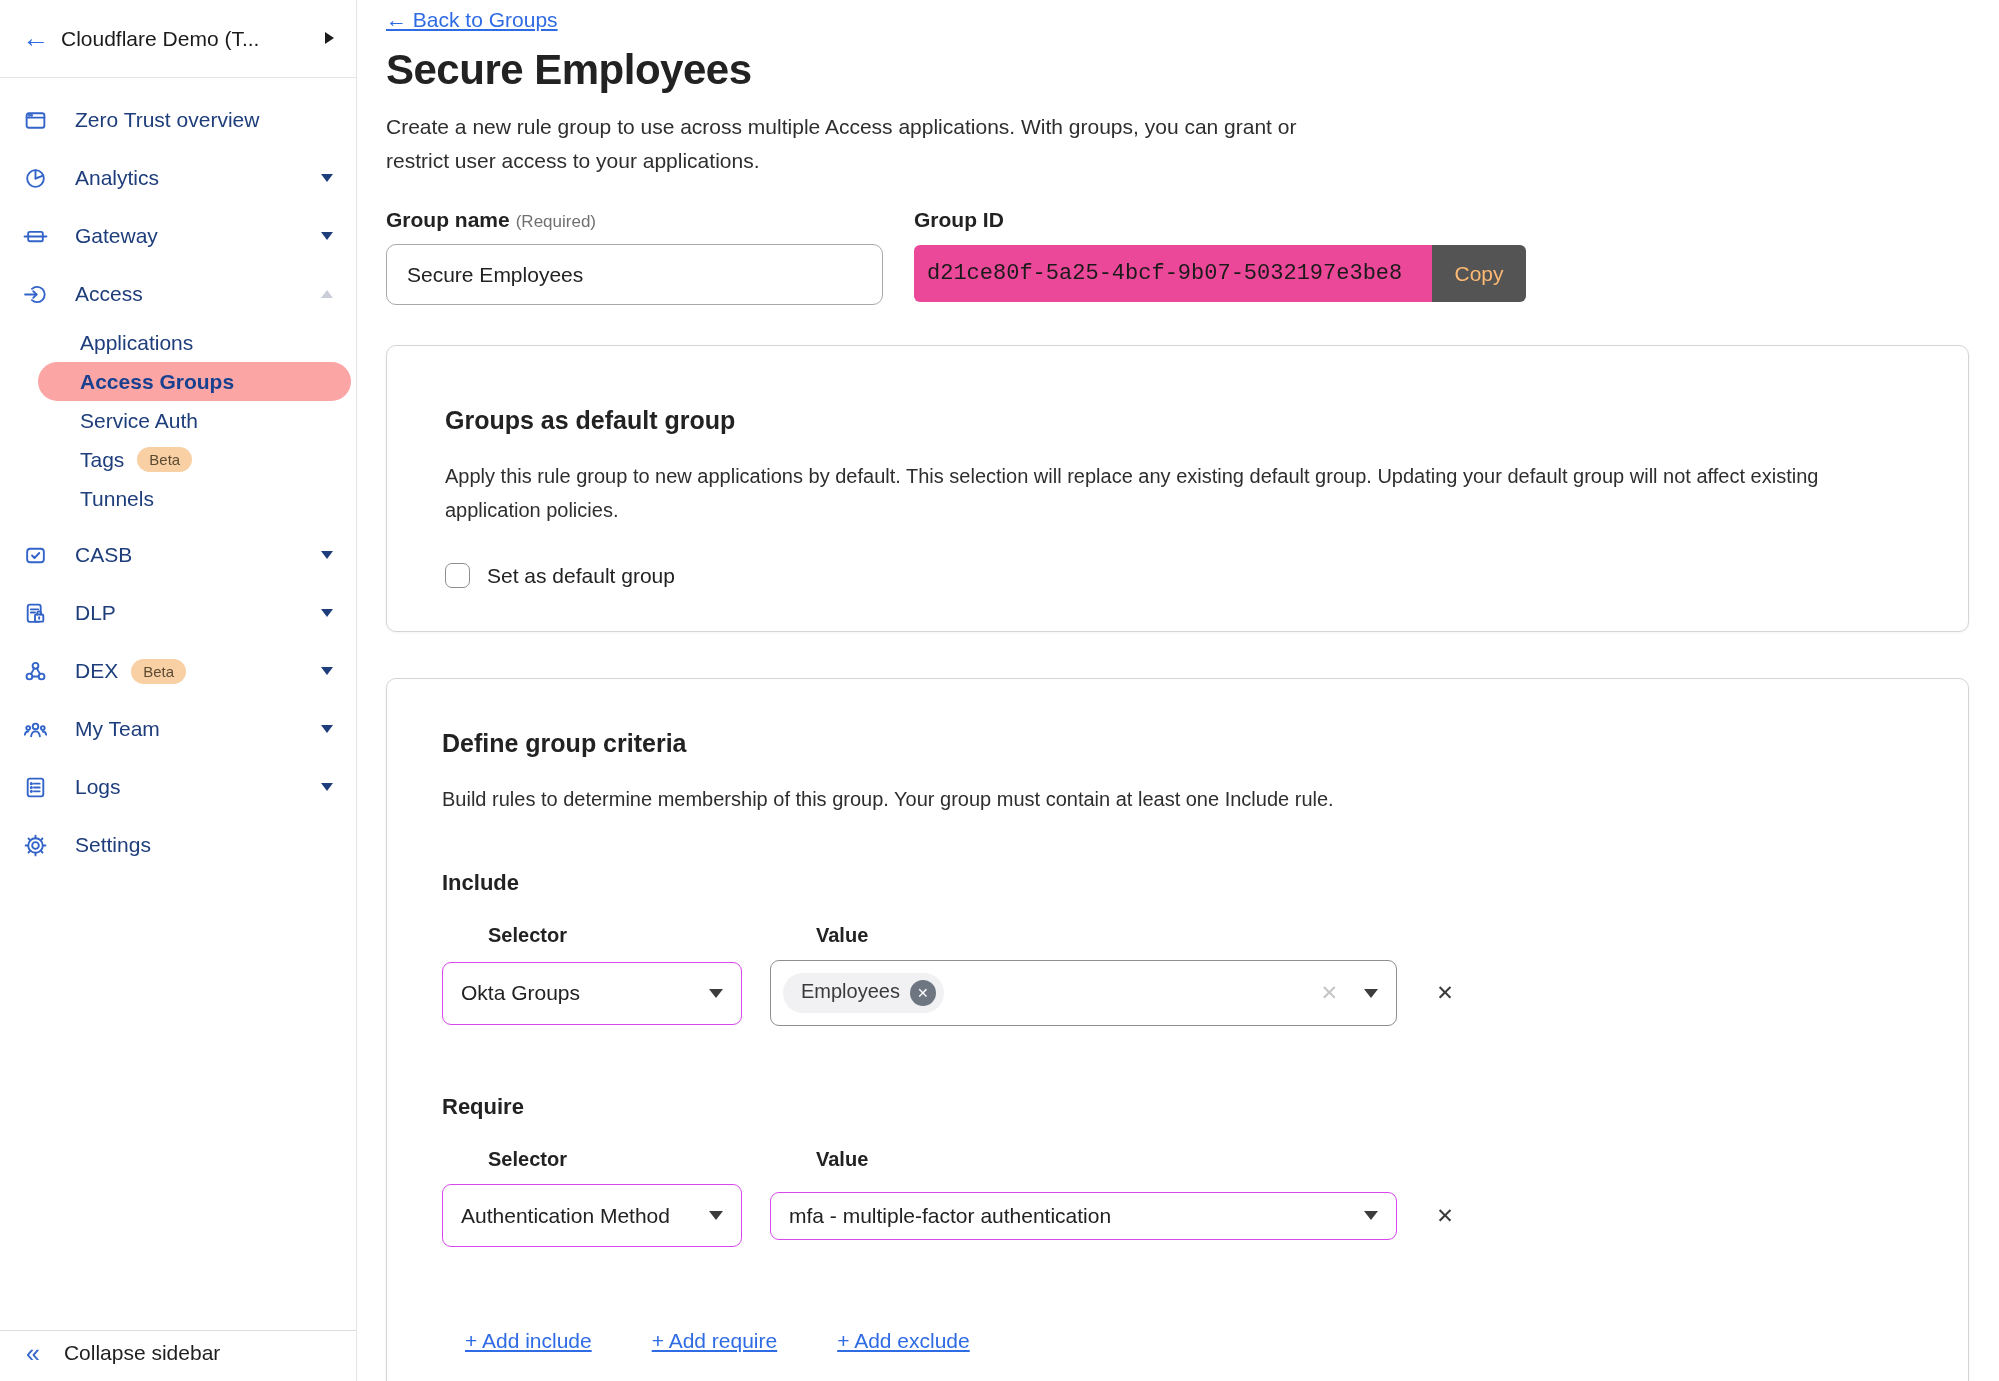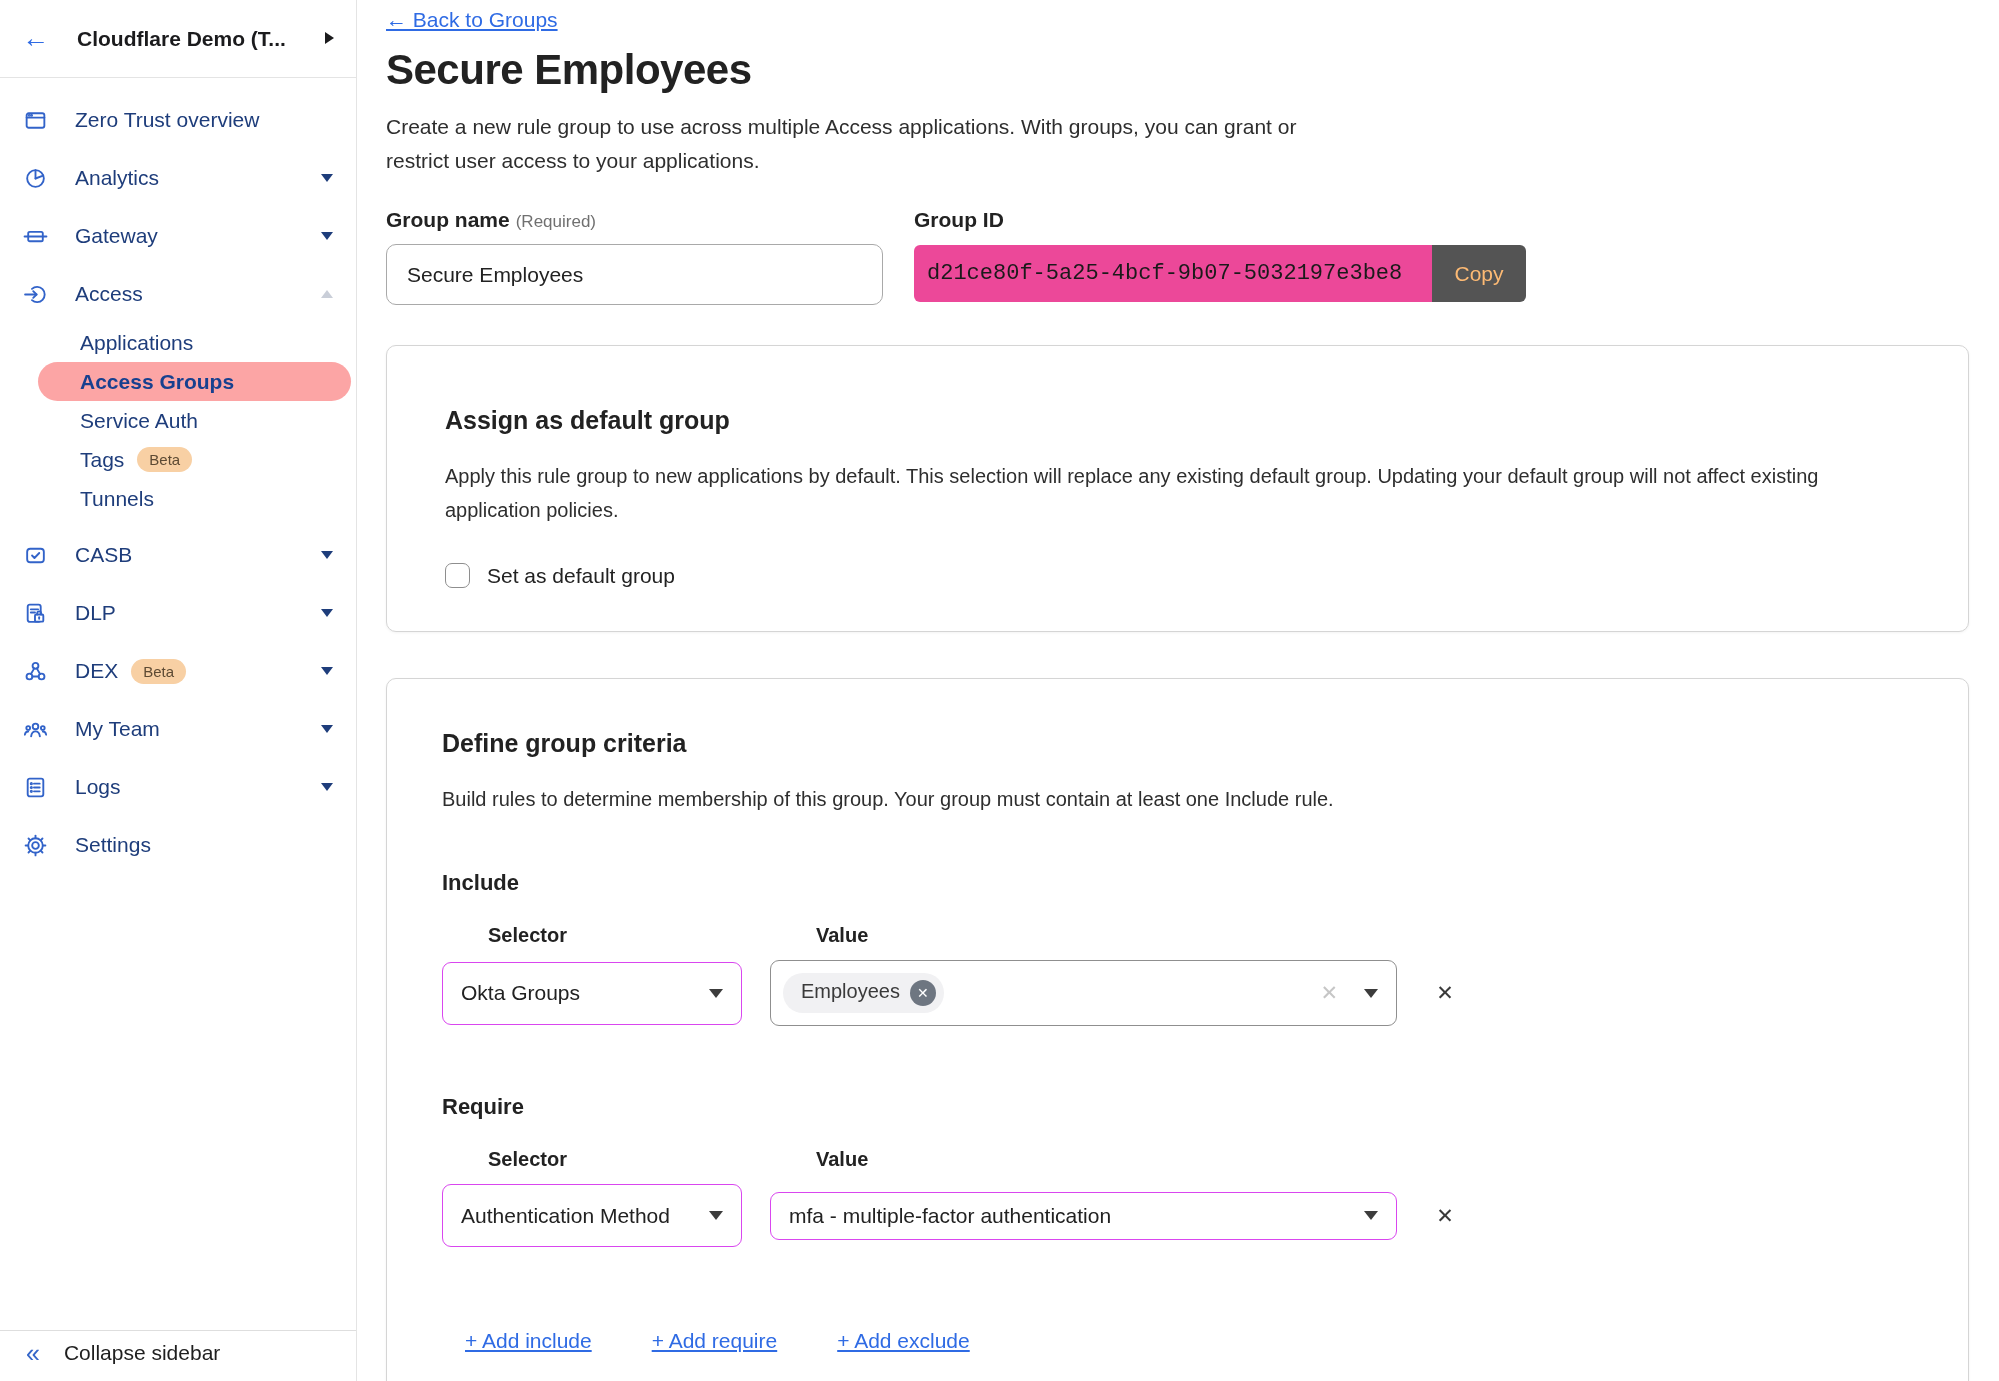--- a/index.html
+++ b/index.html
@@ -5,21 +5,21 @@
   * { margin:0; padding:0; box-sizing:border-box; }
   html,body { width:1999px; height:1381px; overflow:hidden; background:#ffffff;
               font-family:"Liberation Sans", sans-serif; color:#252525; }
 
   
   .sidebar { position:absolute; left:0; top:0; width:357px; height:1381px;
              background:#fff; border-right:1px solid #e4e4e4; }
   .sb-header { height:78px; border-bottom:1px solid #e4e4e4; display:flex;
                align-items:center; padding:0 18px 0 22px; position:relative; }
   .sb-back { font-size:27px; color:#2f6be4; cursor:pointer; line-height:1; }
-  .sb-title { font-size:21px; font-weight:bold; color:#1b1b1d; margin-left:28px;
+  .sb-title { font-size:21px; font-weight:normal; color:#1b1b1d; margin-left:12px;
               white-space:nowrap; overflow:hidden; }
   .sb-expand { position:absolute; right:22px; top:32px; width:0; height:0;
                border-left:9px solid #1b1b1d; border-top:6px solid transparent;
                border-bottom:6px solid transparent; }
   .nav { padding-top:13px; }
   .nav-row { height:58px; display:flex; align-items:center; padding:0 20px 0 22px;
              cursor:pointer; position:relative; }
   .nav-ic { width:26px; height:26px; display:inline-flex; align-items:center;
             justify-content:center; flex:none; }
   .nav-ic svg { stroke:#3263c9; fill:none; stroke-width:1.8; stroke-linecap:round;
@@ -306,21 +306,21 @@
       <div class="field-label">Group ID</div>
       <div class="gid-box">
         <div class="gid-value">d21ce80f-5a25-4bcf-9b07-5032197e3be8</div>
         <button class="copy-btn">Copy</button>
       </div>
     </div>
   </div>
 
   
   <div class="card card-1">
-    <h2>Assign as default group</h2>
+    <h2>Groups as default group</h2>
     <p class="card-p">Apply this rule group to new applications by default. This selection will replace any existing default group. Updating your default group will not affect existing application policies.</p>
     <div class="cb-row">
       <input type="checkbox" class="cb" style="">
       <label class="cb-label">Set as default group</label>
     </div>
   </div>
 
   
   <div class="card card-2">
     <h2>Define group criteria</h2>

